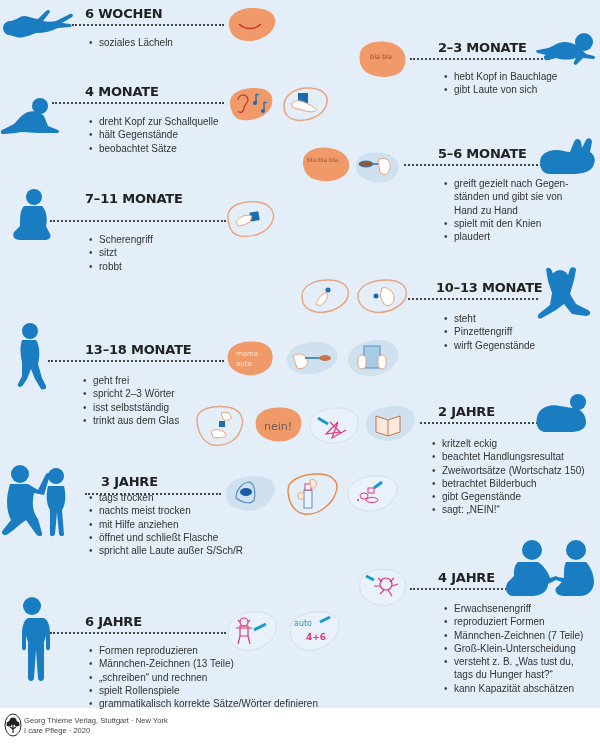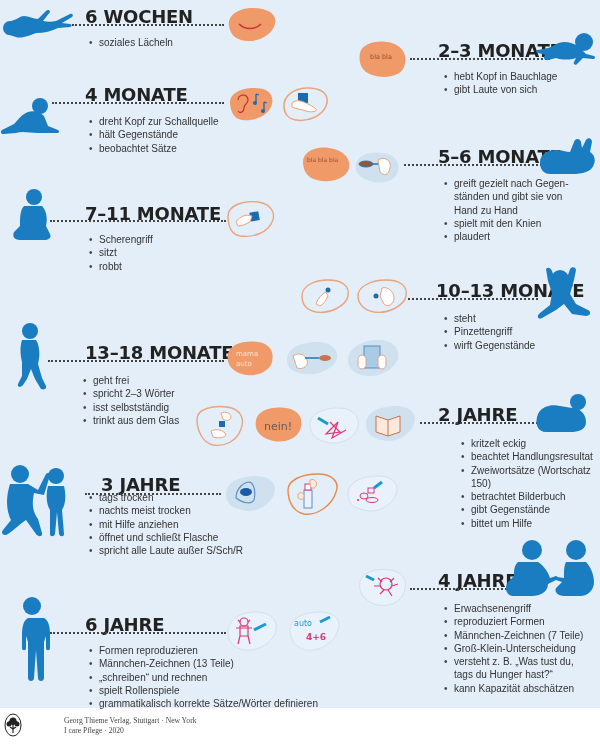--- a/index.html
+++ b/index.html
@@ -1,26 +1,26 @@
 <!DOCTYPE html>
 <html><head>
 <meta charset="utf-8">
 <style>
   html,body{margin:0;padding:0;}
   body{width:600px;height:751px;position:relative;overflow:hidden;background:#ffffff;font-family:"DejaVu Sans","Liberation Sans",sans-serif;}
   .panel{position:absolute;left:0;top:0;width:600px;height:708px;background:#e4eef8;}
-  .title{position:absolute;font-family:"DejaVu Sans",sans-serif;font-weight:bold;font-size:18px;color:#222;letter-spacing:-0.2px;white-space:nowrap;}
+  .title{position:absolute;font-family:"DejaVu Sans",sans-serif;font-weight:bold;font-size:13px;color:#222;letter-spacing:-0.2px;white-space:nowrap;}
   .items{position:absolute;margin:4px;padding:0;list-style:none;font-family:Liberation Sans, sans-serif;font-size:10px;color:#333;line-height:13.3px;}
   .items li{position:relative;padding-left:10px;}
   .items li::before{content:"•";position:absolute;left:0;top:0;color:#444;}
   .dots{position:absolute;height:0;border-top:2px dotted #444;}
   .blob{position:absolute;}
   .silh{position:absolute;}
   .footer-logo{position:absolute;left:4px;top:713px;}
-  .footer-text{position:absolute;left:24px;top:716px;font-family:Liberation Serif, serif;font-size:7.6px;color:#444;line-height:10px;margin-left:40px;}
+  .footer-text{position:absolute;left:24px;top:716px;font-family:Liberation Sans, sans-serif;font-size:7.6px;color:#444;line-height:10px;}
 </style>
 </head>
 <body>
 
 <div class="panel"></div>
 
 <svg class="silh" style="left:2px;top:4px" width="80" height="40" viewBox="0 0 80 40">
   <path fill="#1a7cc1" d="M4 30c-3-5 0-12 8-14 4-1 6-4 10-4 5 0 9 3 14 3l8-8c2-2 4-1 4 1l-7 9c4 1 9 1 13 0l14-7c2-1 4 1 2 3l-10 6 8 1c2 0 2 3 0 3l-12 1c-6 3-14 5-22 5-6 2-14 6-20 4z"></path>
   <circle cx="8" cy="24" r="7" fill="#1a7cc1"></circle>
 </svg>
@@ -95,21 +95,21 @@
 </ul>
 <style>.items li.cont::before{content:"";}</style>
 <svg class="silh" style="left:536px;top:132px" width="62" height="46" viewBox="0 0 62 46">
   <path fill="#1a7cc1" d="M4 30c0-8 8-12 16-12 6 0 10 2 14 2l4-10c1-4 6-4 7 0l1 6 4-8c2-3 6-2 6 2l-2 10c4 2 6 8 4 12-2 8-12 10-22 10H14c-6 0-10-4-10-12z"></path>
 </svg>
 
 <svg class="silh" style="left:12px;top:188px" width="40" height="54" viewBox="0 0 40 54">
   <circle cx="22" cy="9" r="8" fill="#1a7cc1"></circle>
   <path fill="#1a7cc1" d="M12 18h18c4 4 6 12 4 20l4 8c2 4-2 6-6 6H8c-6 0-8-4-6-8l6-6c0-8 0-16 4-20z"></path>
 </svg>
-<div class="title" style="left:85px;top:203px">7–11 MONATE</div>
+<div class="title" style="left:85px;top:191px">7–11 MONATE</div>
 <div class="dots" style="left:50px;top:220px;width:176px"></div>
 <ul class="items" style="left:85px;top:229px">
   <li>Scherengriff</li>
   <li>sitzt</li>
   <li>robbt</li>
 </ul>
 <svg class="blob" style="left:222px;top:200px" width="56" height="40" viewBox="0 0 56 40">
   <path fill="none" stroke="#e8a47e" stroke-width="1.4" d="M6 16C6 6 20 0 36 2c14 2 18 12 14 20-4 10-18 16-32 14C8 34 6 24 6 16z"></path>
   <rect x="28" y="12" width="9" height="9" fill="#1a6bb0" transform="rotate(-10 32 16)"></rect>
   <path d="M14 22c4-6 10-8 16-6l-2 6c-4 2-8 4-12 4z" fill="#fff" stroke="#e8a47e" stroke-width="1"></path>
@@ -182,27 +182,27 @@
   <path d="M12 12l10 6" stroke="#1a9ad0" stroke-width="3"></path>
   <path d="M24 16l10 10-14 2 12-12-6 16 14-8" stroke="#e0367a" stroke-width="1.2" fill="none"></path>
 </svg>
 <svg class="blob" style="left:362px;top:404px" width="56" height="42" viewBox="0 0 56 42">
   <path fill="#cfe1ef" d="M4 20C4 8 18 2 34 2c14 0 22 8 18 18-4 12-20 20-32 16C10 34 4 30 4 20z"></path>
   <path d="M14 12l12 4 12-4v16l-12 4-12-4z" fill="#fbe9dd" stroke="#c8744a" stroke-width="1"></path>
   <path d="M26 16v16" stroke="#c8744a" stroke-width="1"></path>
 </svg>
 <div class="title" style="left:438px;top:404px">2 JAHRE</div>
 <div class="dots" style="left:420px;top:422px;width:122px"></div>
-<ul class="items" style="left:457px;top:433px">
+<ul class="items" style="left:428px;top:433px">
   <li>kritzelt eckig</li>
   <li>beachtet Handlungsresultat</li>
   <li>Zweiwortsätze (Wortschatz 150)</li>
   <li>betrachtet Bilderbuch</li>
   <li>gibt Gegenstände</li>
-  <li>bittet um Hilfe</li>
+  <li>sagt: „NEIN!“</li>
 </ul>
 <svg class="silh" style="left:534px;top:392px" width="62" height="42" viewBox="0 0 62 42">
   <circle cx="44" cy="10" r="8" fill="#1a7cc1"></circle>
   <path fill="#1a7cc1" d="M4 22c4-8 14-10 22-8l12 2c8 0 14 6 14 14 0 8-8 10-16 10H12c-8 0-12-8-8-18z"></path>
 </svg>
 
 <svg class="silh" style="left:0px;top:462px" width="74" height="80" viewBox="0 0 74 80">
   <circle cx="20" cy="12" r="9" fill="#1a7cc1"></circle>
   <path fill="#1a7cc1" d="M10 22h18l10 6 8-16c2-2 4-1 4 1l-6 20-10-2c-2 10-2 18 4 26l4 14c1 4-4 4-6 1L26 58c-6 4-12 10-18 14-4 3-8-1-5-4l8-10c-4-8-6-20-1-36z"></path>
   <circle cx="56" cy="14" r="8" fill="#1a7cc1"></circle>

